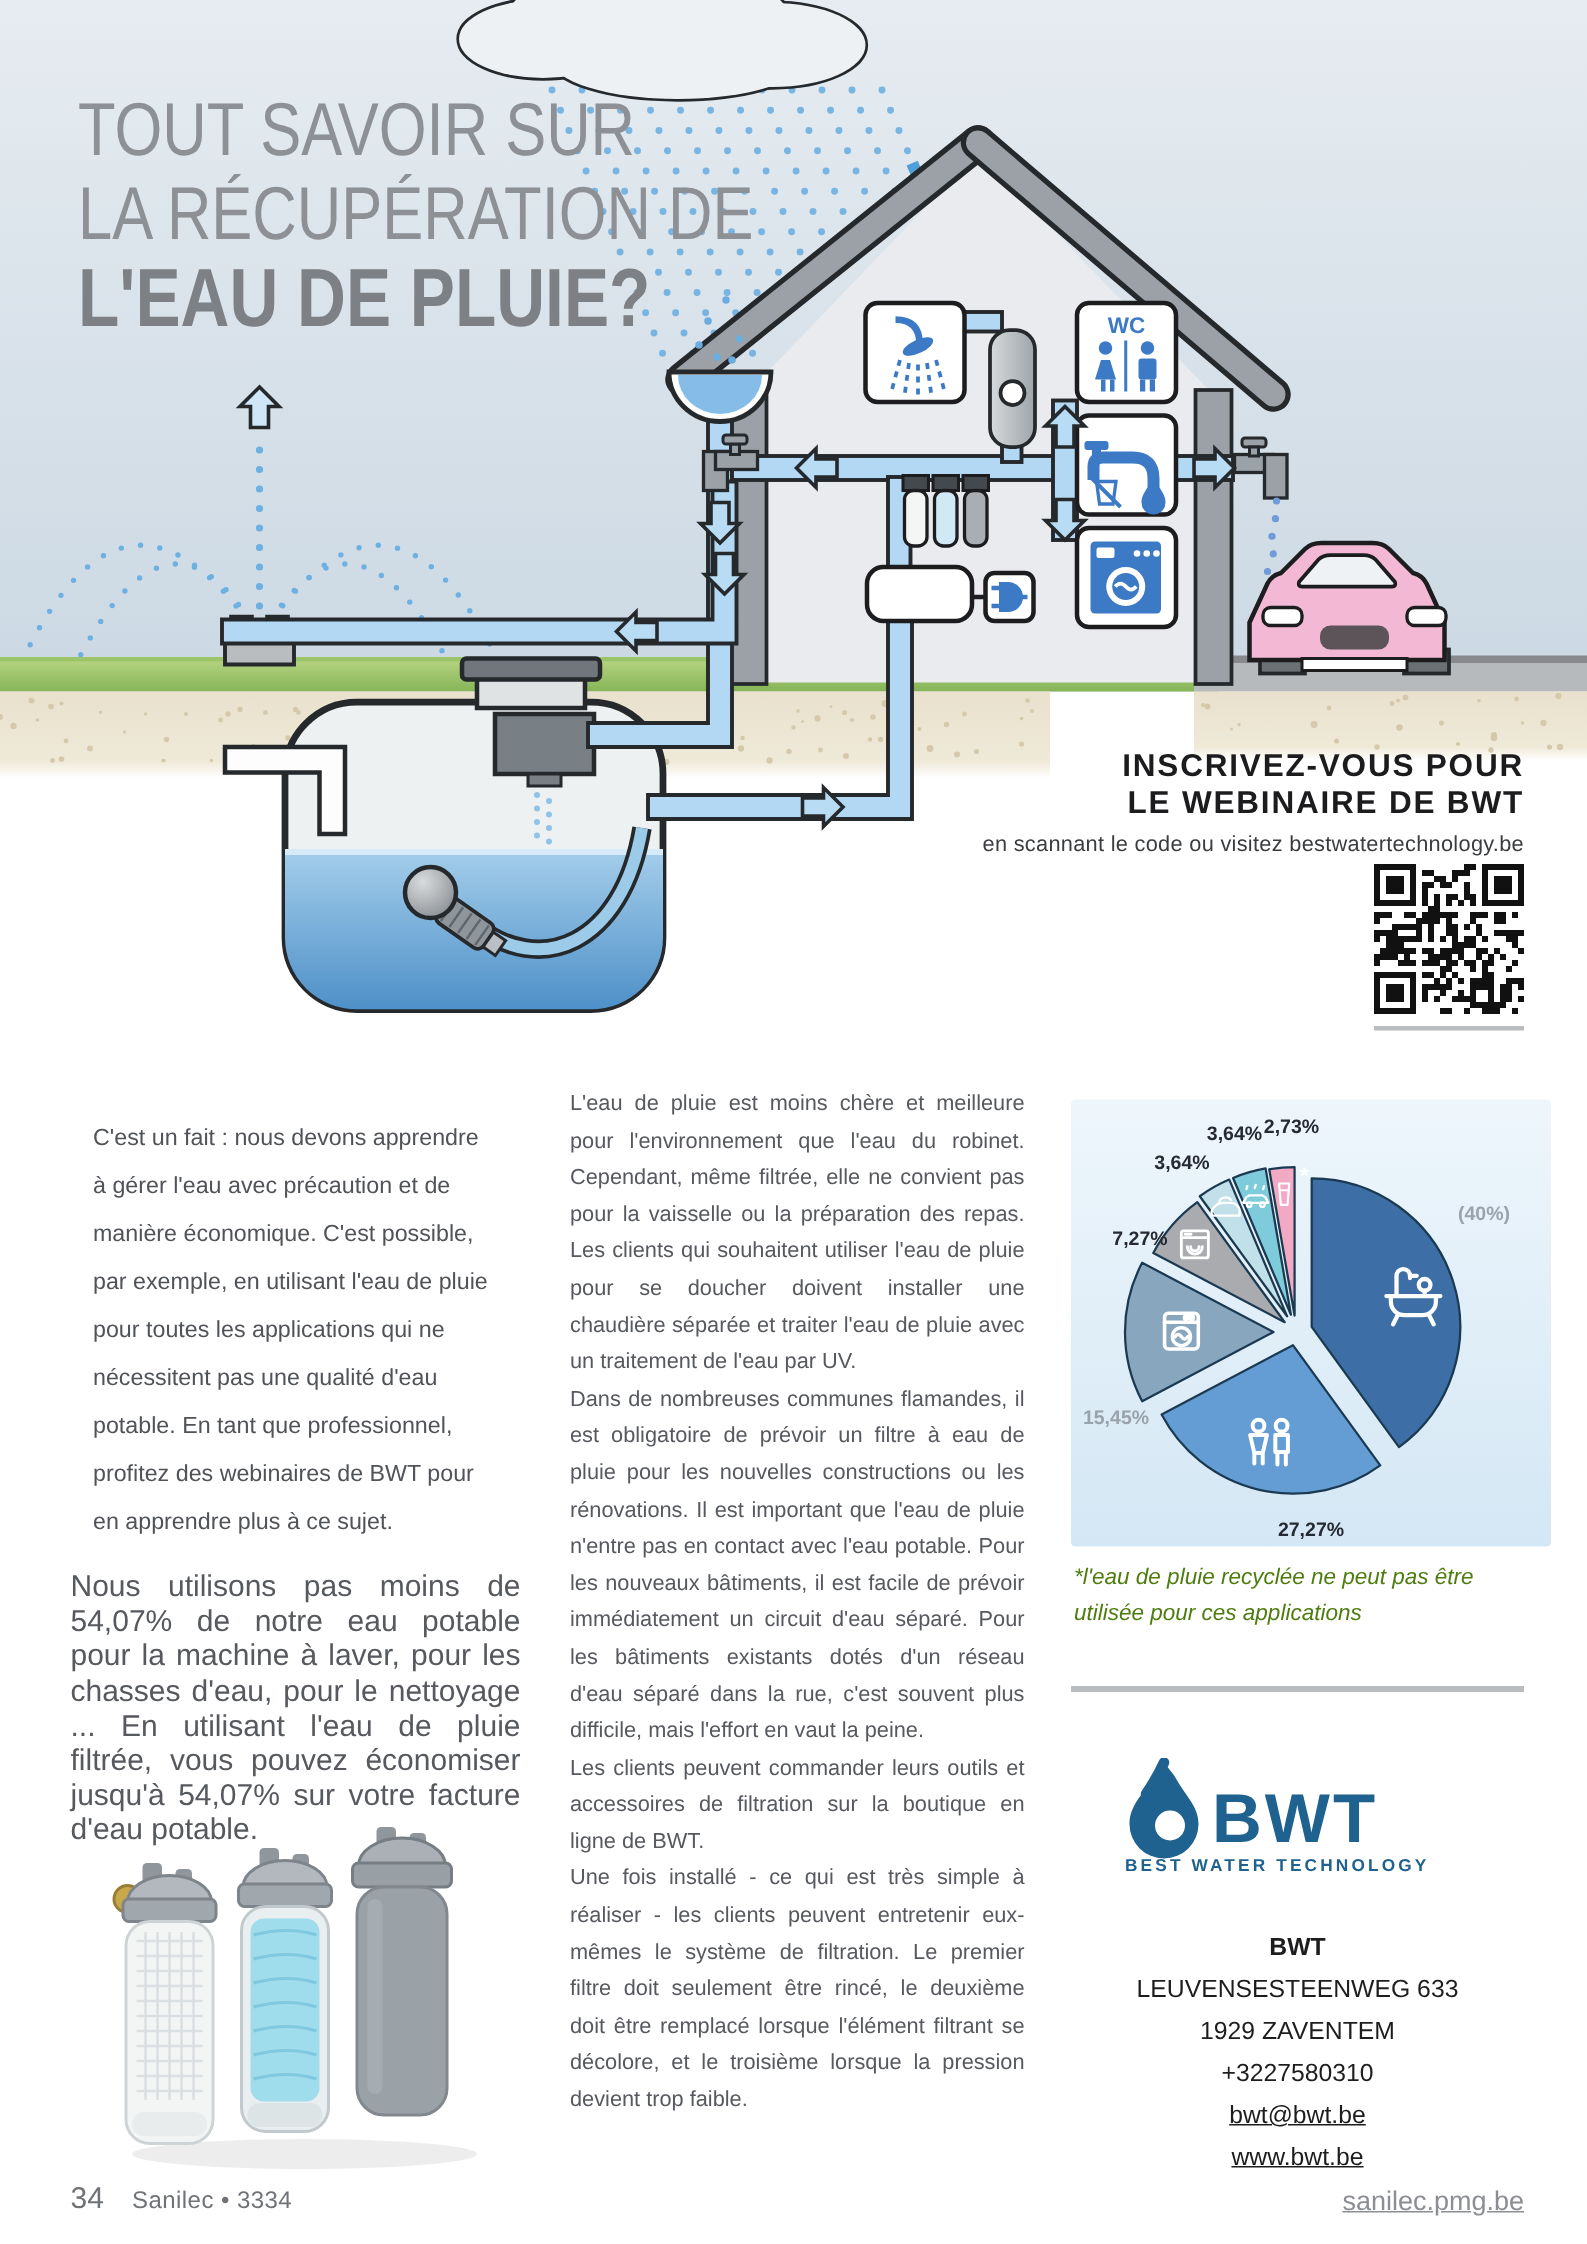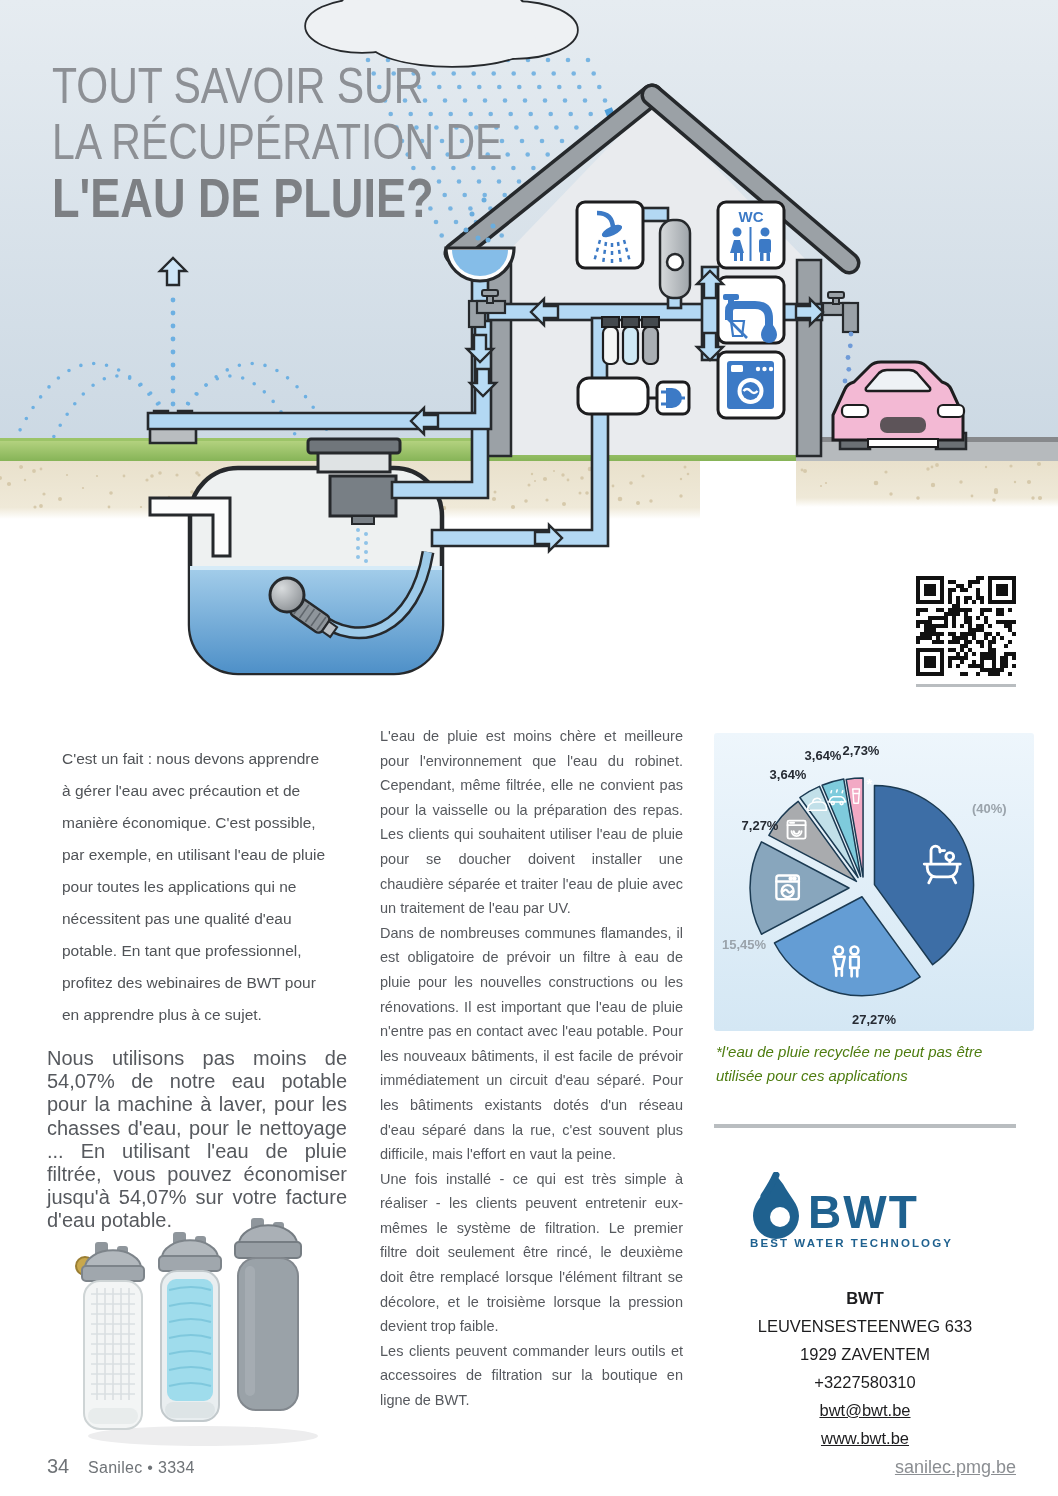--- a/index.html
+++ b/index.html
@@ -560,20 +560,25 @@
       <use href="#arr" transform="translate(548,538)"></use>
     </g>
   </svg>
 
   <div class="abs hero-title">
     <div class="t1">TOUT SAVOIR SUR</div>
     <div class="t2">LA RÉCUPÉRATION DE</div>
     <div class="t3">L'EAU DE PLUIE?</div>
   </div>
 
+  <div class="abs webinar">
+    <div class="wh">INSCRIVEZ-VOUS POUR</div>
+    <div class="wh">LE WEBINAIRE DE BWT</div>
+    <div class="ws">en scannant le code ou visitez bestwatertechnology.be</div>
+  </div>
   <svg id="qr-wrap" class="abs" width="100" height="100" viewBox="0 0 100 100">
       <rect x="0" y="0" width="100" height="100" fill="#ffffff"></rect>
       <rect x="60" y="0" width="4" height="4" fill="#111"></rect>
       <rect x="64" y="0" width="4" height="4" fill="#111"></rect>
       <rect x="32" y="4" width="4" height="4" fill="#111"></rect>
       <rect x="36" y="4" width="4" height="4" fill="#111"></rect>
       <rect x="52" y="4" width="4" height="4" fill="#111"></rect>
       <rect x="56" y="4" width="4" height="4" fill="#111"></rect>
       <rect x="60" y="4" width="4" height="4" fill="#111"></rect>
       <rect x="40" y="8" width="4" height="4" fill="#111"></rect>
@@ -791,22 +796,22 @@
   <div class="abs qr-divider"></div>
 
   <div class="abs col col1">
     <p class="intro">C'est un fait : nous devons apprendre à gérer l'eau avec précaution et de manière économique. C'est possible, par exemple, en utilisant l'eau de pluie pour toutes les applications qui ne nécessitent pas une qualité d'eau potable. En tant que professionnel, profitez des webinaires de BWT pour en apprendre plus à ce sujet.</p>
     <p class="para">Nous utilisons pas moins de 54,07% de notre eau potable pour la machine à laver, pour les chasses d'eau, pour le nettoyage ... En utilisant l'eau de pluie filtrée, vous pouvez économiser jusqu'à 54,07% sur votre facture d'eau potable.</p>
   </div>
 
   <div class="abs col col2">
     <p>L'eau de pluie est moins chère et meilleure pour l'environnement que l'eau du robinet. Cependant, même filtrée, elle ne convient pas pour la vaisselle ou la préparation des repas. Les clients qui souhaitent utiliser l'eau de pluie pour se doucher doivent installer une chaudière séparée et traiter l'eau de pluie avec un traitement de l'eau par UV.</p>
     <p>Dans de nombreuses communes flamandes, il est obligatoire de prévoir un filtre à eau de pluie pour les nouvelles constructions ou les rénovations. Il est important que l'eau de pluie n'entre pas en contact avec l'eau potable. Pour les nouveaux bâtiments, il est facile de prévoir immédiatement un circuit d'eau séparé. Pour les bâtiments existants dotés d'un réseau d'eau séparé dans la rue, c'est souvent plus difficile, mais l'effort en vaut la peine.</p>
+    <p>Les clients peuvent commander leurs outils et accessoires de filtration sur la boutique en ligne de BWT.</p>
     <p>Une fois installé - ce qui est très simple à réaliser - les clients peuvent entretenir eux-mêmes le système de filtration. Le premier filtre doit seulement être rincé, le deuxième doit être remplacé lorsque l'élément filtrant se décolore, et le troisième lorsque la pression devient trop faible.</p>
-    <p>Les clients peuvent commander leurs outils et accessoires de filtration sur la boutique en ligne de BWT.</p>
   </div>
 
   <svg class="abs" style="left:63px;top:1192px" width="280" height="258" viewBox="0 0 280 258">
     <ellipse cx="140" cy="244" rx="115" ry="10" fill="#ededee"></ellipse>
 
     <g transform="translate(172,26)">
       <rect x="16" y="0" width="13" height="16" rx="3" fill="#8f969c"></rect>
         <rect x="38" y="4" width="11" height="12" rx="3" fill="#8f969c"></rect>
       <path d="M4 26 a28 18 0 0 1 58 0 z" fill="#aab0b6" stroke="#767d83" stroke-width="2"></path>
       <rect x="0" y="24" width="66" height="16" rx="4" fill="#989fa5" stroke="#767d83" stroke-width="2"></rect>

